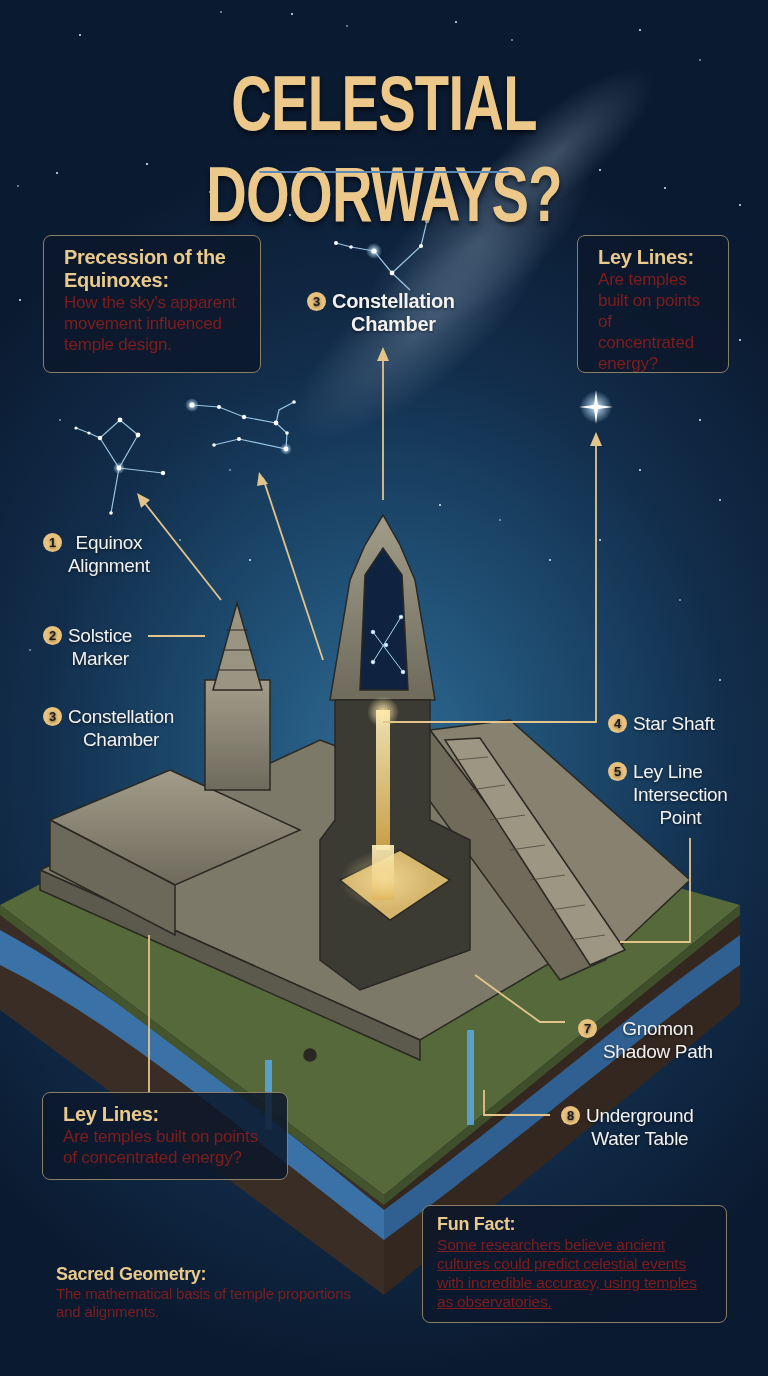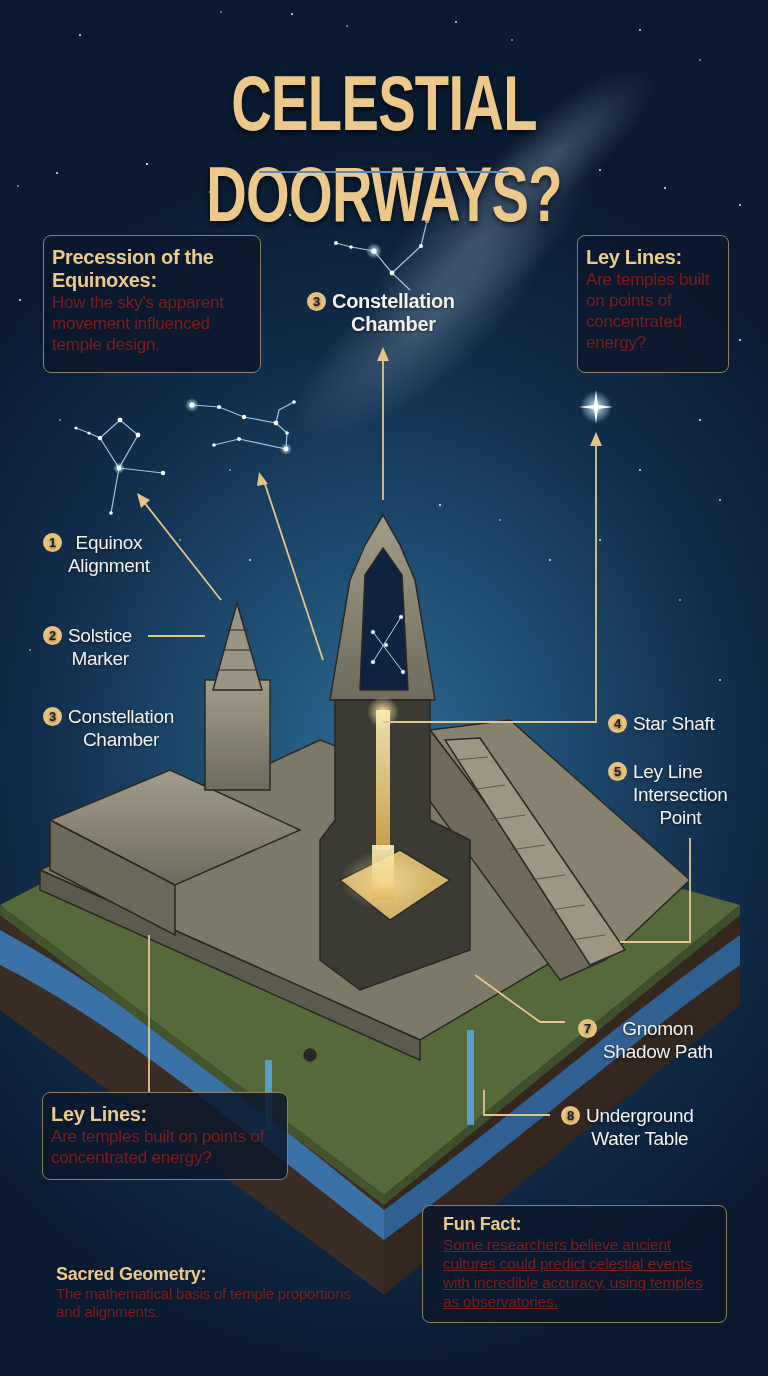--- a/index.html
+++ b/index.html
@@ -19,21 +19,21 @@
     transform: scaleX(0.72); transform-origin: center;
     text-shadow: 0 3px 6px rgba(0,0,0,0.6);
   }
   .title-rule {
     position: absolute; left: 259px; top: 171px; width: 250px; height: 2px;
     background: #5d89b8; border-radius: 1px;
   }
 
   .card {
     position: absolute; border: 1.5px solid #8a7f63; border-radius: 8px;
-    background: rgba(12, 24, 44, 0.85); padding: 10px 8px;
+    background: rgba(12, 24, 44, 0.85); padding: 10px 20px;
   }
   .card-title { color: #e9c98c; font-weight: bold; font-size: 20px; line-height: 23px; letter-spacing: -0.3px; }
   .card-body { color: #7f1d1d; font-size: 17px; line-height: 21px; letter-spacing: -0.2px; }
 
   .plain-block { position: absolute; }
 
   .label {
     position: absolute; display: flex; align-items: flex-start; gap: 6px;
     color: #f2f2f2; font-size: 19px; line-height: 23px; letter-spacing: -0.3px;
     text-shadow: 0 1px 3px rgba(0,0,0,0.6);
@@ -354,16 +354,16 @@
 <div class="card" style="left:42px; top:1092px; width:246px; height:88px;">
   <div class="card-title">Ley Lines:</div>
   <div class="card-body">Are temples built on points of concentrated energy?</div>
 </div>
 
 <div class="plain-block" style="left:56px; top:1264px; width:300px;">
   <div class="card-title" style="font-size:18px; line-height:21px;">Sacred Geometry:</div>
   <div class="card-body" style="font-size:15px; line-height:18px;">The mathematical basis of temple proportions and alignments.</div>
 </div>
 
-<div class="card" style="left:422px; top:1205px; width:305px; height:118px; padding:8px 20px;">
+<div class="card" style="left:422px; top:1205px; width:305px; height:118px; padding:8px 14px;">
   <div class="card-title" style="font-size:18px; line-height:21px;">Fun Fact:</div>
   <div class="card-body" style="font-size:15.5px; line-height:19px;text-decoration:underline;">Some researchers believe ancient cultures could predict celestial events with incredible accuracy, using temples as observatories.</div>
 </div>
 
 </body></html>

